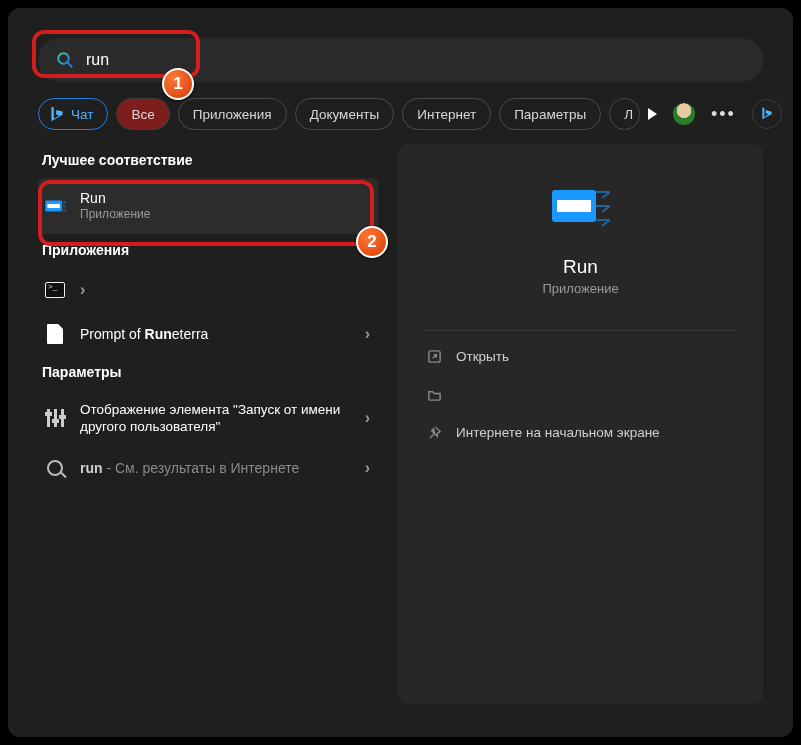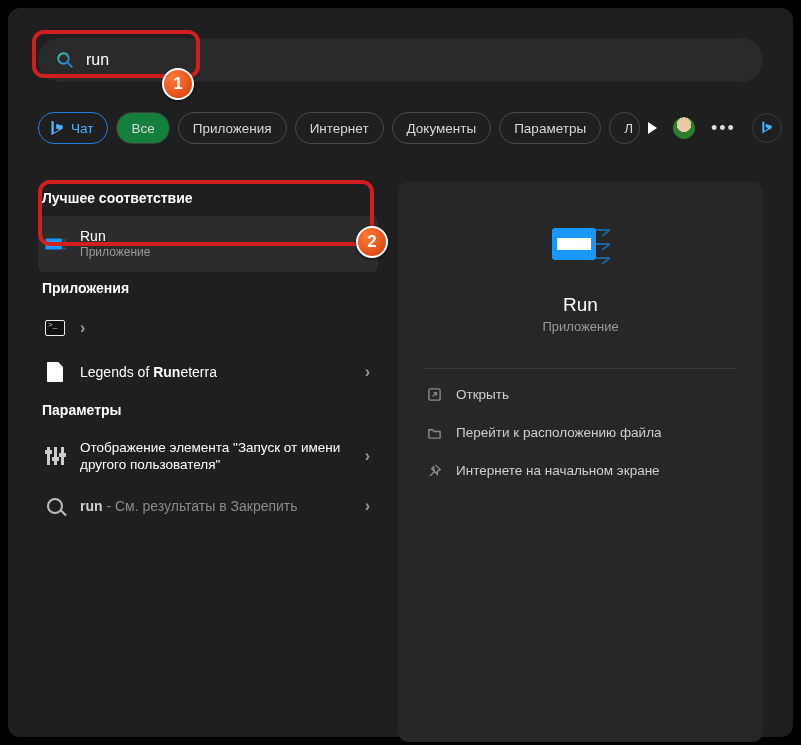--- a/index.html
+++ b/index.html
@@ -6,35 +6,35 @@
   body { background:#000; width:801px; height:745px; overflow:hidden; position:relative;}
   .frame { position:absolute; left:8px; top:8px; width:785px; height:729px; background:#1f1f1f; border-radius:12px; }
   .content { position:absolute; left:30px; top:30px; right:30px; bottom:30px; }
 
   
   .searchbox { display:flex; align-items:center; background:#2a2a2a; border-radius:22px; height:44px; padding:0 18px; }
   .search-icon { width:18px; height:18px; flex:0 0 18px; margin-right:12px; }
   .search-input { flex:1; background:transparent; border:none; outline:none; color:#fff; font-size:16px; }
 
   
-  .filters { display:flex; align-items:center; gap:8px; margin-top:28px; height:36px; position:relative; }
+  .filters { display:flex; align-items:center; gap:8px; margin-top:14px; height:36px; position:relative; }
   .pill { display:inline-flex; align-items:center; height:32px; padding:0 14px; border:1px solid #4a4a4a; border-radius:16px; color:#d8d8d8; font-size:13.5px; white-space:nowrap; cursor:pointer; }
   .pill.chat { border-color:#1f7de0; color:#4cb2ff; padding-left:10px; gap:6px; }
   .bing-glyph { width:16px; height:16px; display:inline-block; background:#4cb2ff; border-radius:4px; clip-path: polygon(15% 5%,15% 95%,50% 75%,85% 55%,85% 35%,45% 25%,45% 55%,65% 60%,30% 80%,30% 10%);}
-  .pill.selected { background:#15803d; border-color:#3d3d3d; }
+  .pill.selected { background:#7f1d1d; border-color:#3d3d3d; }
   .pill.cut { padding-right:6px; }
   .right-controls { display:flex; align-items:center; gap:16px; margin-left:auto; }
   .play { width:0; height:0; border-left:9px solid #fff; border-top:6px solid transparent; border-bottom:6px solid transparent; cursor:pointer;}
   .avatar { width:22px; height:22px; border-radius:50%; background: radial-gradient(circle at 50% 35%, #e8c9a0 40%, #2a7d2a 41%); cursor:pointer;}
   .more { color:#ddd; font-size:18px; letter-spacing:2px; cursor:pointer;}
   .bing-circle { width:30px; height:30px; border-radius:50%; border:1.5px solid #3d3d3d; display:flex; align-items:center; justify-content:center; cursor:pointer;}
   .bing-circle svg { width:16px; height:16px; }
 
   
-  .body { display:flex; margin-top:36px; gap:20px; height:560px; }
+  .body { display:flex; margin-top:12px; gap:20px; height:560px; }
   .left-col { flex:0 0 340px; display:flex; flex-direction:column; }
   .right-col { flex:1; background:#272727; border-radius:10px; padding:26px 26px 18px; display:flex; flex-direction:column; }
 
   .section-title { color:#fff; font-size:14px; font-weight:600; margin:8px 4px 10px; }
   .list-item { display:flex; align-items:center; height:44px; padding:0 8px 0 6px; border-radius:6px; cursor:pointer; position:relative;}
   .li-icon { width:22px; height:22px; flex:0 0 22px; margin-right:14px; display:flex; align-items:center; justify-content:center; }
   .li-texts { flex:1; overflow:hidden; display:flex; flex-direction:column; justify-content:center; }
   .li-label { color:#fff; font-size:14px; line-height:17px; }
   .li-sub { color:#9a9a9a; font-size:12px; line-height:15px; }
   .li-label-dim { color:#cfcfcf; font-size:14px; }
@@ -101,22 +101,22 @@
       <input class="search-input" value="run" style="">
     </div>
 
     <div class="filters">
       <div class="pill chat">
         <span class="bing-glyph"></span>
         <span>Чат</span>
       </div>
       <div class="pill selected">Все</div>
       <div class="pill">Приложения</div>
+      <div class="pill">Документы</div>
       <div class="pill">Интернет</div>
-      <div class="pill">Документы</div>
       <div class="pill">Параметры</div>
       <div class="pill cut">Л</div>
       <div class="right-controls">
         <div class="play"></div>
         <div class="avatar"></div>
         <div class="more">•••</div>
         <div class="bing-circle">
           <svg viewBox="0 0 24 24">
               <path d="M5 2 L5 20 L11 16.5 L19 12.5 L19 8.5 L10 6 L10 11 L14 12 L8 17 L8 3 Z" fill="#4cb2ff"></path>
             </svg>
@@ -147,21 +147,21 @@
           <div class="li-icon">
               <div class="cmd-ico"></div>
             </div>
           <div class="chev">›</div>
         </div>
         <div class="list-item">
           <div class="li-icon">
               <div class="doc-ico"></div>
             </div>
           <div class="li-texts">
-              <div class="li-label"><span>Legends of </span><b>Run</b><span>eterra</span></div>
+              <div class="li-label"><span>Prompt of </span><b>Run</b><span>eterra</span></div>
             </div>
           <div class="chev">›</div>
         </div>
 
         <div class="section-title">Параметры</div>
         <div class="list-item tall">
           <div class="li-icon">
               <div class="cfg-ico">
                 <span></span>
                 <span></span>
@@ -172,21 +172,21 @@
               <div class="li-label" style="font-size:13.5px; line-height:17px; white-space:normal;">Отображение элемента "Запуск от имени другого пользователя"</div>
             </div>
           <div class="chev">›</div>
         </div>
 
         <div class="list-item">
           <div class="li-icon">
               <div class="mag-ico"></div>
             </div>
           <div class="li-texts">
-              <div class="li-label-dim"><b>run</b><span class="dim"> - См. результаты в Закрепить</span></div>
+              <div class="li-label-dim"><b>run</b><span class="dim"> - См. результаты в Интернете</span></div>
             </div>
           <div class="chev">›</div>
         </div>
       </div>
 
       <div class="right-col">
         <div class="hero">
           <div class="hero-icon">
             <svg width="58" height="48" viewBox="0 0 58 48">
               <path d="M44 6 L58 6 L50 12 M44 20 L58 20 L50 26 M44 34 L58 34 L50 40" stroke="#1a98ff" stroke-width="2" fill="none" opacity=".55"></path>
@@ -206,21 +206,20 @@
               </svg>
             </div>
           <div class="action-txt">Открыть</div>
         </div>
         <div class="action">
           <div class="action-ico">
               <svg width="15" height="15" viewBox="0 0 16 16" fill="none" stroke="#8a8a8a" stroke-width="1.5">
                 <path d="M2 5 h4 l1.5 2 H14 v6 a1 1 0 0 1 -1 1 H3 a1 1 0 0 1 -1 -1 Z"></path>
               </svg>
             </div>
-          <div class="action-txt">Перейти к расположению файла</div>
         </div>
         <div class="action">
           <div class="action-ico">
               <svg width="15" height="15" viewBox="0 0 16 16" fill="none" stroke="#8a8a8a" stroke-width="1.5">
                 <path d="M9 2 L14 7 L11 9 L11 12 L8 9 L3 14 M8 9 L5 6 L7 4 Z"></path>
               </svg>
             </div>
           <div class="action-txt">Интернете на начальном экране</div>
         </div>
       </div>

